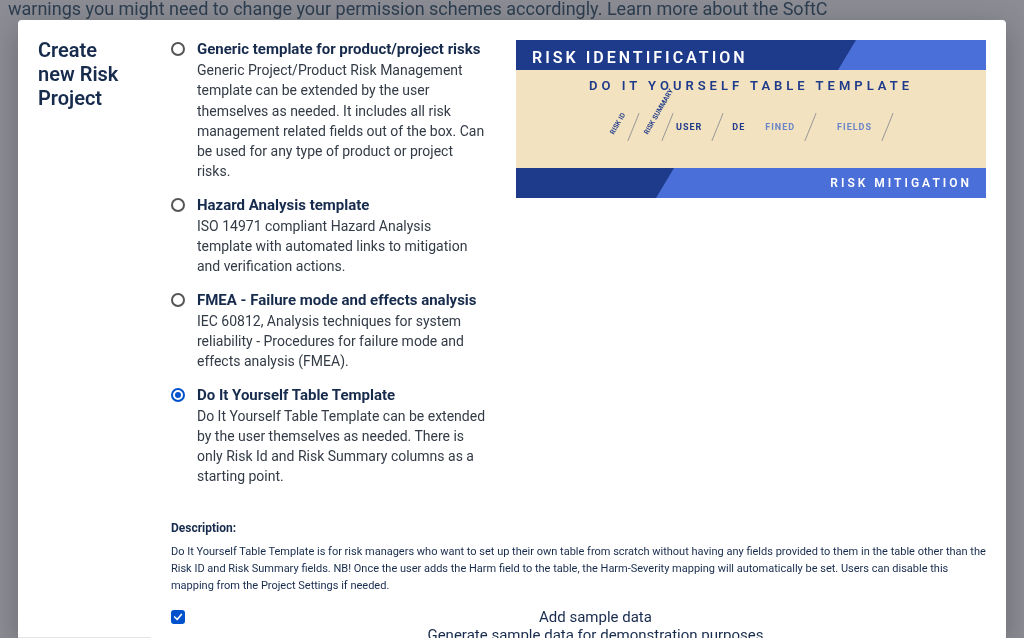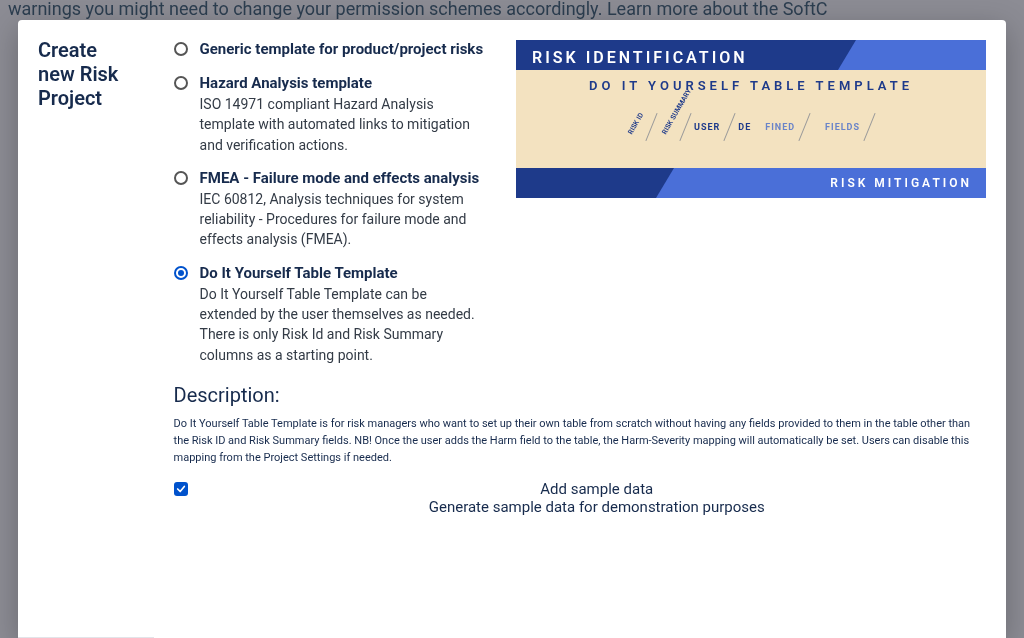--- a/index.html
+++ b/index.html
@@ -154,21 +154,21 @@
       color: #1e3a8a;
       font-weight: 600;
       transform: rotate(-60deg);
       white-space: nowrap;
       width: 16px;
       display: inline-block;
     }
     .field-letters {
       display: flex;
       align-items: center;
-      gap: 2px;
+      gap: 8px;
       font-size: 9px;
       letter-spacing: 1px;
       font-weight: 700;
     }
     .slash-sep {
       width: 14px;
       height: 34px;
       display: inline-block;
       position: relative;
     }
@@ -202,24 +202,24 @@
       background: #1e3a8a;
     }
     .preview-bottom-slash::after {
       content: "";
       position: absolute;
       right: -18px; top: 0;
       border-bottom: 30px solid transparent;
       border-left: 18px solid #1e3a8a;
     }
     .section-heading {
-      font-size: 20px;
-      font-weight: 400;
-      color: #172b4d;
-      margin-top: 4px;
+      font-size: 12px;
+      font-weight: 700;
+      color: #172b4d;
+      margin-top: 20px;
       margin-bottom: 8px;
     }
     .section-text {
       font-size: 11px;
       color: #172b4d;
       line-height: 1.55;
     }
     .checkbox-row {
       display: flex;
       align-items: flex-start;
@@ -260,20 +260,21 @@
   </div>
 
   <div class="modal-body">
     <div class="top-row">
       <div class="options-col">
 
         <div class="option-item">
           <span class="radio-wrap"><span class="radio"></span></span>
           <div class="option-content">
             <div class="option-title">Generic template for product/project risks</div>
+            <div class="option-desc">Generic Project/Product Risk Management template can be extended by the user themselves as needed. It includes all risk management related fields out of the box. Can be used for any type of product or project risks.</div>
           </div>
         </div>
 
         <div class="option-item">
           <span class="radio-wrap"><span class="radio"></span></span>
           <div class="option-content">
             <div class="option-title">Hazard Analysis template</div>
             <div class="option-desc">ISO 14971 compliant Hazard Analysis template with automated links to mitigation and verification actions.</div>
           </div>
         </div>

